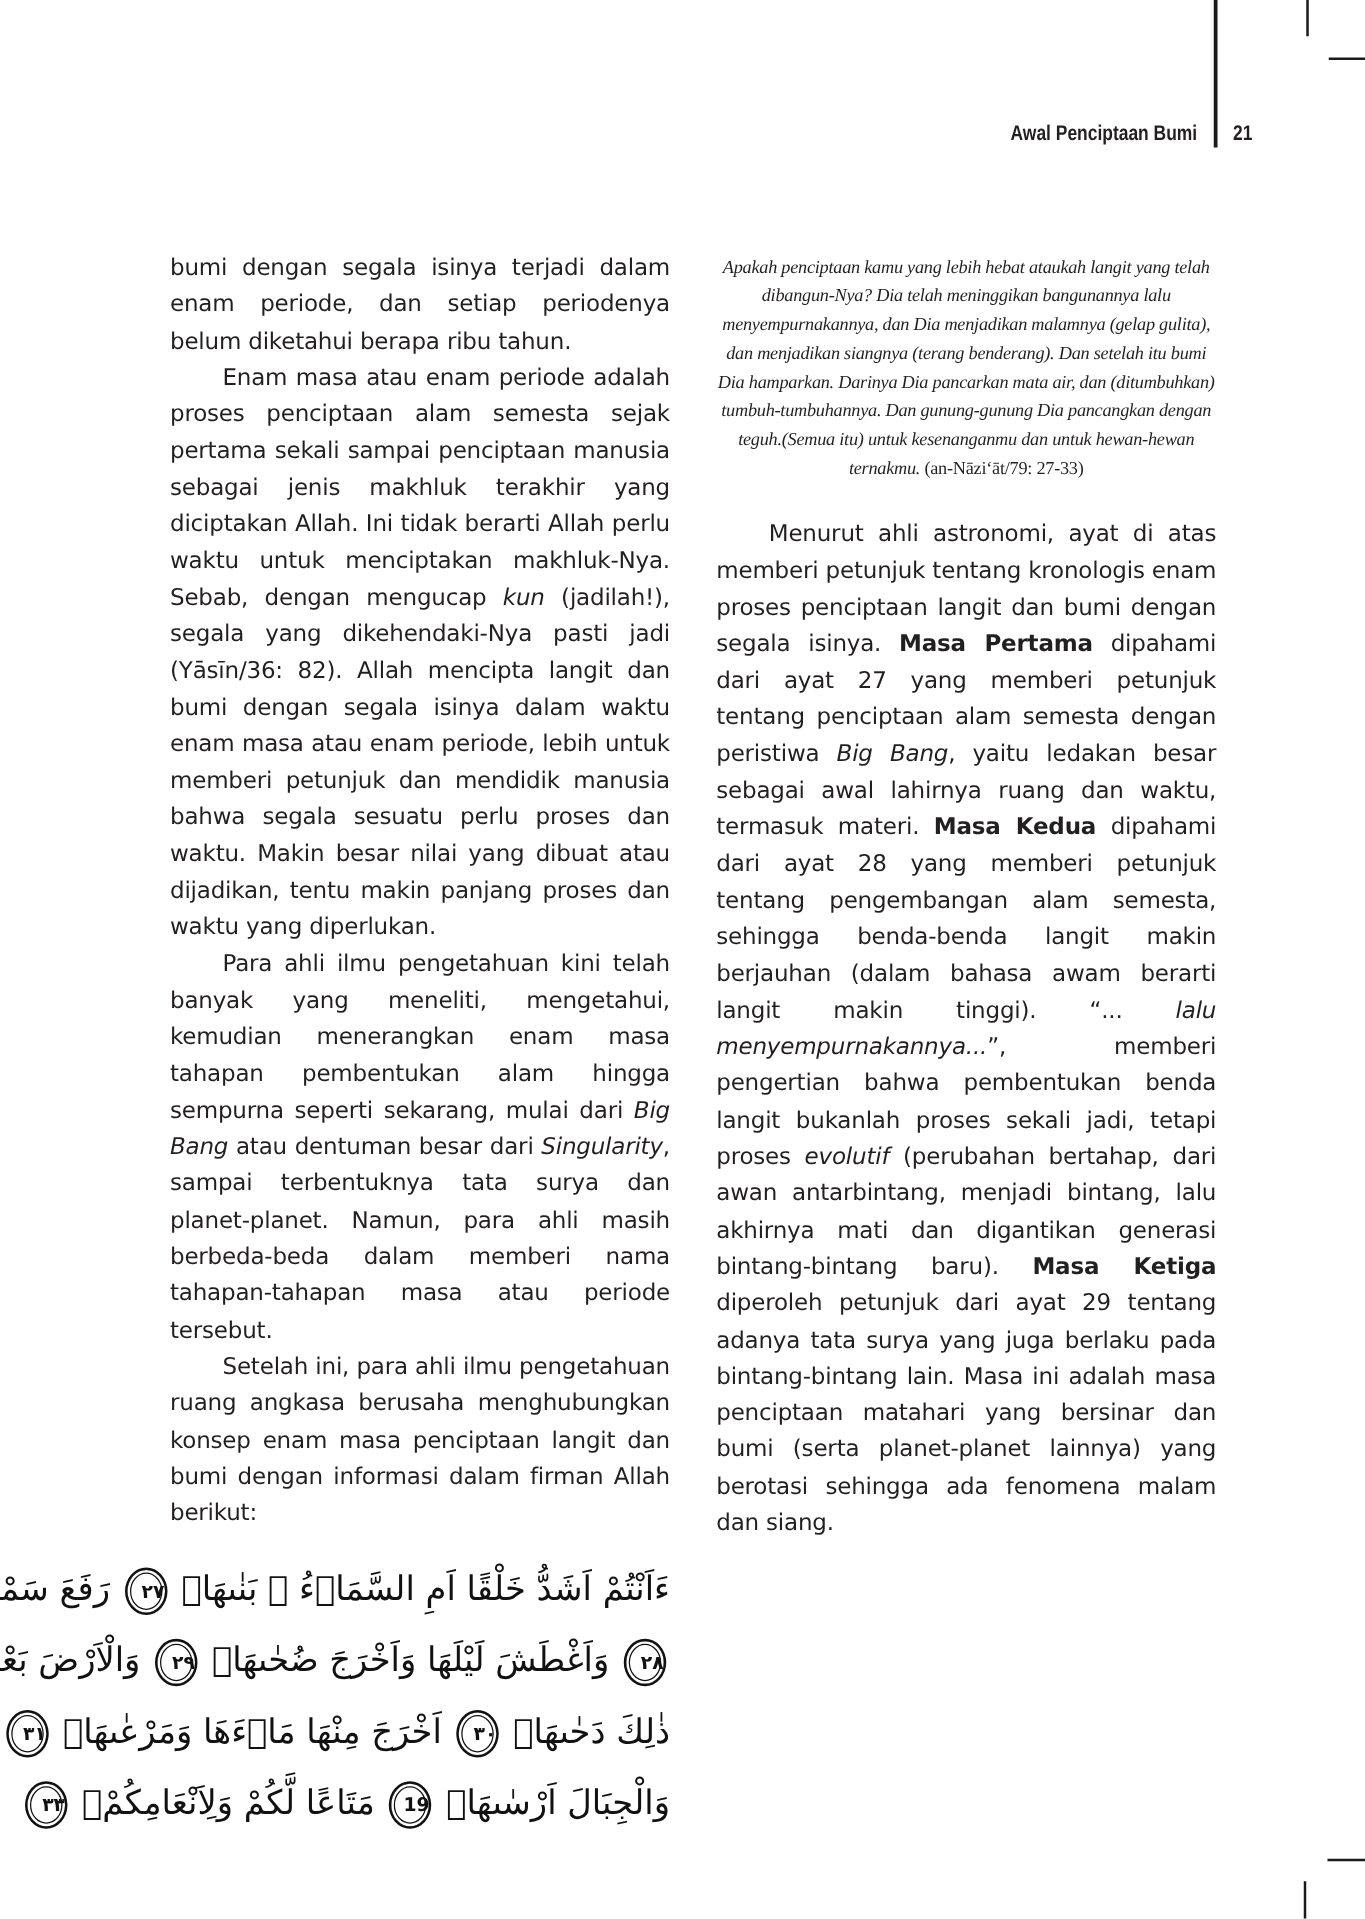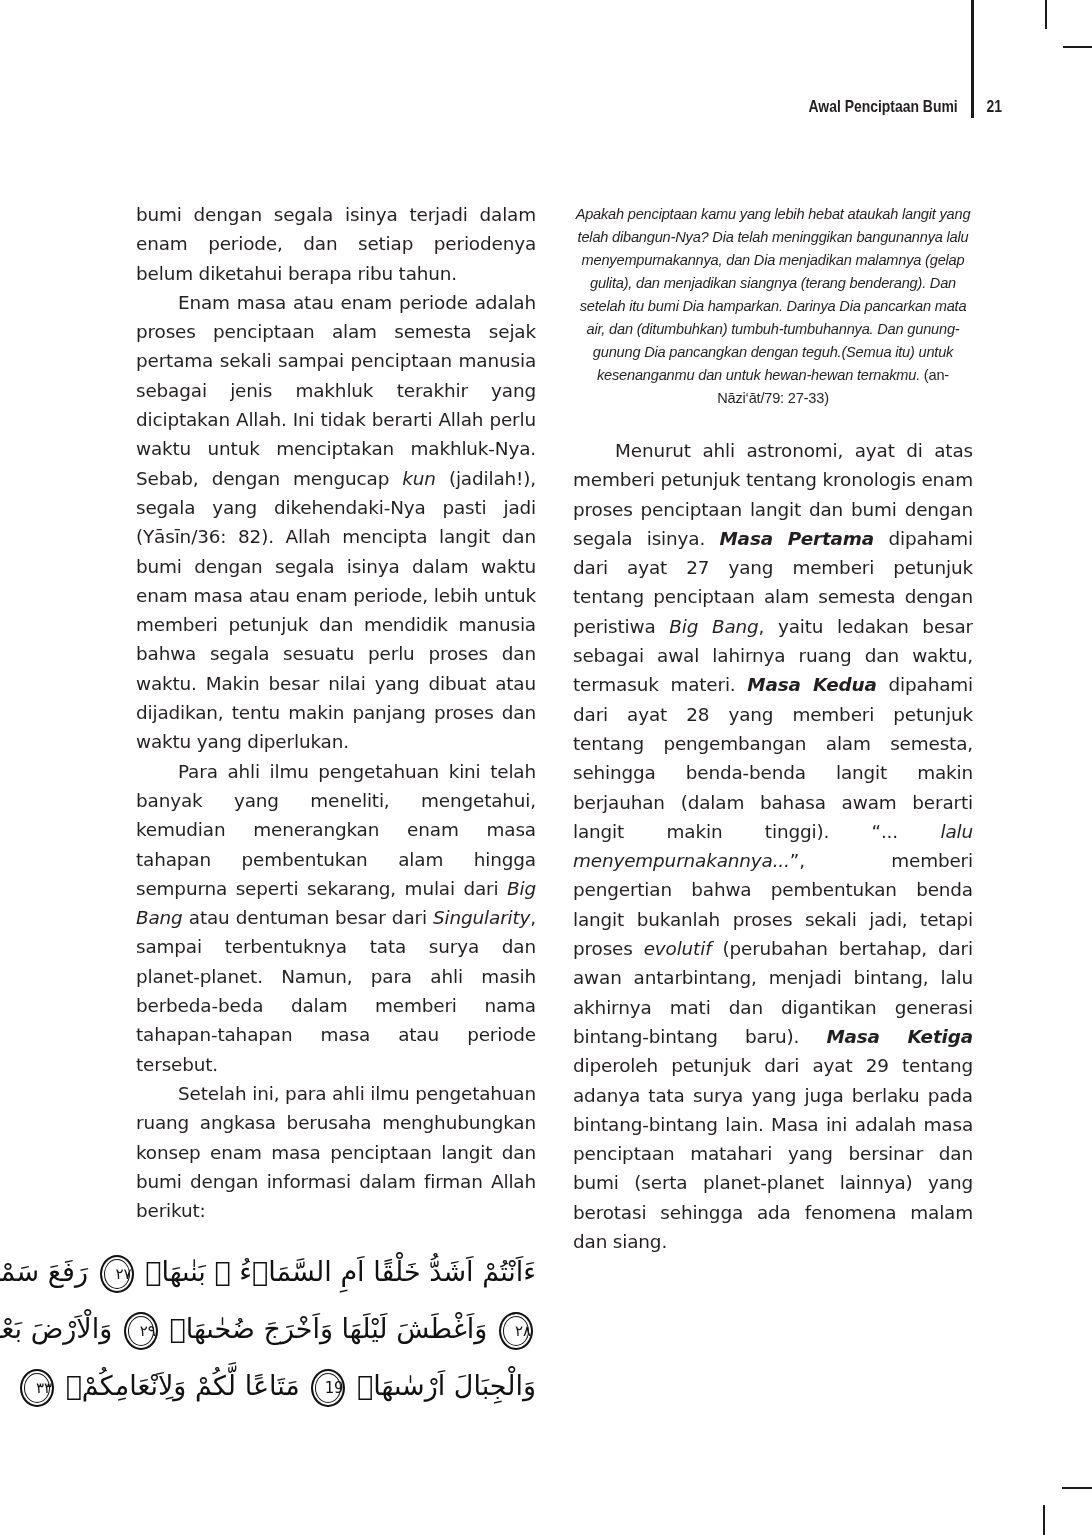--- a/index.html
+++ b/index.html
@@ -49,24 +49,24 @@
       word-spacing: 0px;
     }
     .col-left { left: 136px; }
     .col-right { left: 573px; }
     .col p {
       margin: 0;
       text-indent: 0;
     }
     .col p.indent { text-indent: 42px; }
     .col em { font-style: italic; }
-    .col strong { font-weight: bold; font-style: italic; }
+    .col strong { font-weight: bold; }
 
     .translation {
-      font-family: Liberation Sans, sans-serif;
+      font-family: Liberation Serif, serif;
       font-style: italic;
       font-size: 14.6px;
       line-height: 23px;
       text-align: center;
       margin: 0 0 20px 0;
       letter-spacing: -0.2px;
     }
     .translation .citation {
       font-style: normal;
     }
@@ -91,21 +91,21 @@
       display: inline-block;
       width: 30px;
       height: 34px;
       border: 2px solid #111;
       border-radius: 50%;
       font-size: 15px;
       line-height: 34px;
       text-align: center;
       vertical-align: middle;
       margin: 0 3px;
-      font-weight: normal;
+      font-weight: bold;
       box-shadow: inset 0 0 0 2px #fff, inset 0 0 0 3px #111;
     }
   </style>
 </head>
 <body>
 
 <div class="crop" style="left:1045px; top:0; width:2px; height:29px;"></div>
 <div class="crop" style="left:1063px; top:46px; width:29px; height:2px;"></div>
 <div class="crop" style="left:1062px; top:1487px; width:30px; height:2px;"></div>
 <div class="crop" style="left:1043px; top:1505px; width:2px; height:30px;"></div>
@@ -119,20 +119,21 @@
 
 <div class="col col-left">
   <p><span>bumi dengan segala isinya terjadi dalam enam periode, dan setiap periodenya belum diketahui berapa ribu tahun.</span></p>
   <p class="indent"><span>Enam masa atau enam periode adalah proses penciptaan alam semesta sejak pertama sekali sampai penciptaan manusia sebagai jenis makhluk terakhir yang diciptakan Allah. Ini tidak berarti Allah perlu waktu untuk menciptakan makhluk-Nya. Sebab, dengan mengucap </span><em>kun</em><span> (jadilah!), segala yang dikehendaki-Nya pasti jadi (Yāsīn/36: 82).  Allah mencipta langit dan bumi dengan segala isinya dalam waktu enam masa atau enam periode, lebih untuk memberi petunjuk dan mendidik manusia bahwa  segala  sesuatu perlu proses dan waktu. Makin besar nilai yang dibuat atau dijadikan, tentu makin panjang proses dan waktu yang diperlukan.</span></p>
   <p class="indent"><span>Para ahli ilmu pengetahuan kini telah banyak yang meneliti, mengetahui, kemudian menerangkan enam masa tahapan pembentukan alam hingga sempurna seperti sekarang, mulai dari </span><em>Big Bang</em><span> atau dentuman besar dari </span><em>Singularity</em><span>, sampai terbentuknya tata surya dan planet-planet. Namun, para ahli masih berbeda-beda dalam memberi nama tahapan-tahapan masa atau periode tersebut.</span></p>
   <p class="indent"><span>Setelah ini, para ahli ilmu pengetahuan ruang angkasa berusaha menghubungkan konsep enam masa penciptaan langit dan bumi dengan informasi dalam firman Allah berikut:</span></p>
 
   <div class="arabic-block">
     <span class="arabic-line"><span>ءَاَنْتُمْ اَشَدُّ خَلْقًا اَمِ السَّمَاۤءُ ۚ بَنٰىهَاۗ</span> <span class="ayah-marker">٢٧</span> <span>رَفَعَ سَمْكَهَا فَسَوّٰىهَاۙ</span></span>
     <span class="arabic-line"><span class="ayah-marker">٢٨</span> <span>وَاَغْطَشَ لَيْلَهَا وَاَخْرَجَ ضُحٰىهَاۖ</span> <span class="ayah-marker">٢٩</span> <span>وَالْاَرْضَ بَعْدَ</span></span>
+    <span class="arabic-line"><span>ذٰلِكَ دَحٰىهَاۗ</span> <span class="ayah-marker">٣٠</span> <span>اَخْرَجَ مِنْهَا مَاۤءَهَا وَمَرْعٰىهَاۖ</span> <span class="ayah-marker">٣١</span></span>
     <span class="arabic-line" style="text-align-last:right;"><span>وَالْجِبَالَ اَرْسٰىهَاۙ</span> <span class="ayah-marker">19</span> <span>مَتَاعًا لَّكُمْ وَلِاَنْعَامِكُمْۗ</span> <span class="ayah-marker">٣٣</span></span>
   </div>
 </div>
 
 <div class="col col-right" style="top:203px;">
   <p class="translation"><span>Apakah penciptaan kamu yang lebih hebat ataukah langit yang telah dibangun-Nya? Dia telah meninggikan bangunannya lalu menyempurnakannya, dan Dia menjadikan malamnya (gelap gulita), dan menjadikan siangnya (terang benderang). Dan setelah itu bumi Dia hamparkan. Darinya Dia pancarkan mata air, dan (ditumbuhkan) tumbuh-tumbuhannya. Dan gunung-gunung Dia pancangkan dengan teguh.(Semua itu) untuk kesenanganmu dan untuk hewan-hewan ternakmu.</span><span class="citation"> (an-Nāzi‘āt/79: 27-33)</span></p>
 
   <p class="indent" style="margin-top:26px;"><span>Menurut ahli astronomi, ayat di atas memberi petunjuk tentang kronologis enam proses penciptaan langit dan bumi dengan segala isinya. </span><strong>Masa Pertama</strong><span> dipahami dari ayat 27 yang  memberi petunjuk tentang penciptaan alam semesta dengan peristiwa </span><em>Big Bang</em><span>, yaitu ledakan besar sebagai awal lahirnya ruang dan waktu, termasuk materi. </span><strong>Masa Kedua</strong><span> dipahami dari ayat 28 yang memberi petunjuk tentang pengembangan alam semesta, sehingga benda-benda langit makin berjauhan (dalam bahasa awam berarti langit makin tinggi). “... </span><em>lalu menyempurnakannya...</em><span>”, memberi pengertian bahwa pembentukan benda langit bukanlah proses sekali jadi, tetapi proses </span><em>evolutif</em><span>  (perubahan bertahap, dari awan antarbintang, menjadi bintang, lalu akhirnya mati dan digantikan generasi bintang-bintang  baru). </span><strong>Masa Ketiga</strong><span> diperoleh petunjuk dari ayat 29 tentang adanya tata surya yang juga berlaku pada bintang-bintang lain. Masa ini adalah masa penciptaan matahari yang bersinar dan bumi (serta planet-planet lainnya) yang berotasi sehingga ada fenomena malam dan siang.</span></p>
 
 </div>

